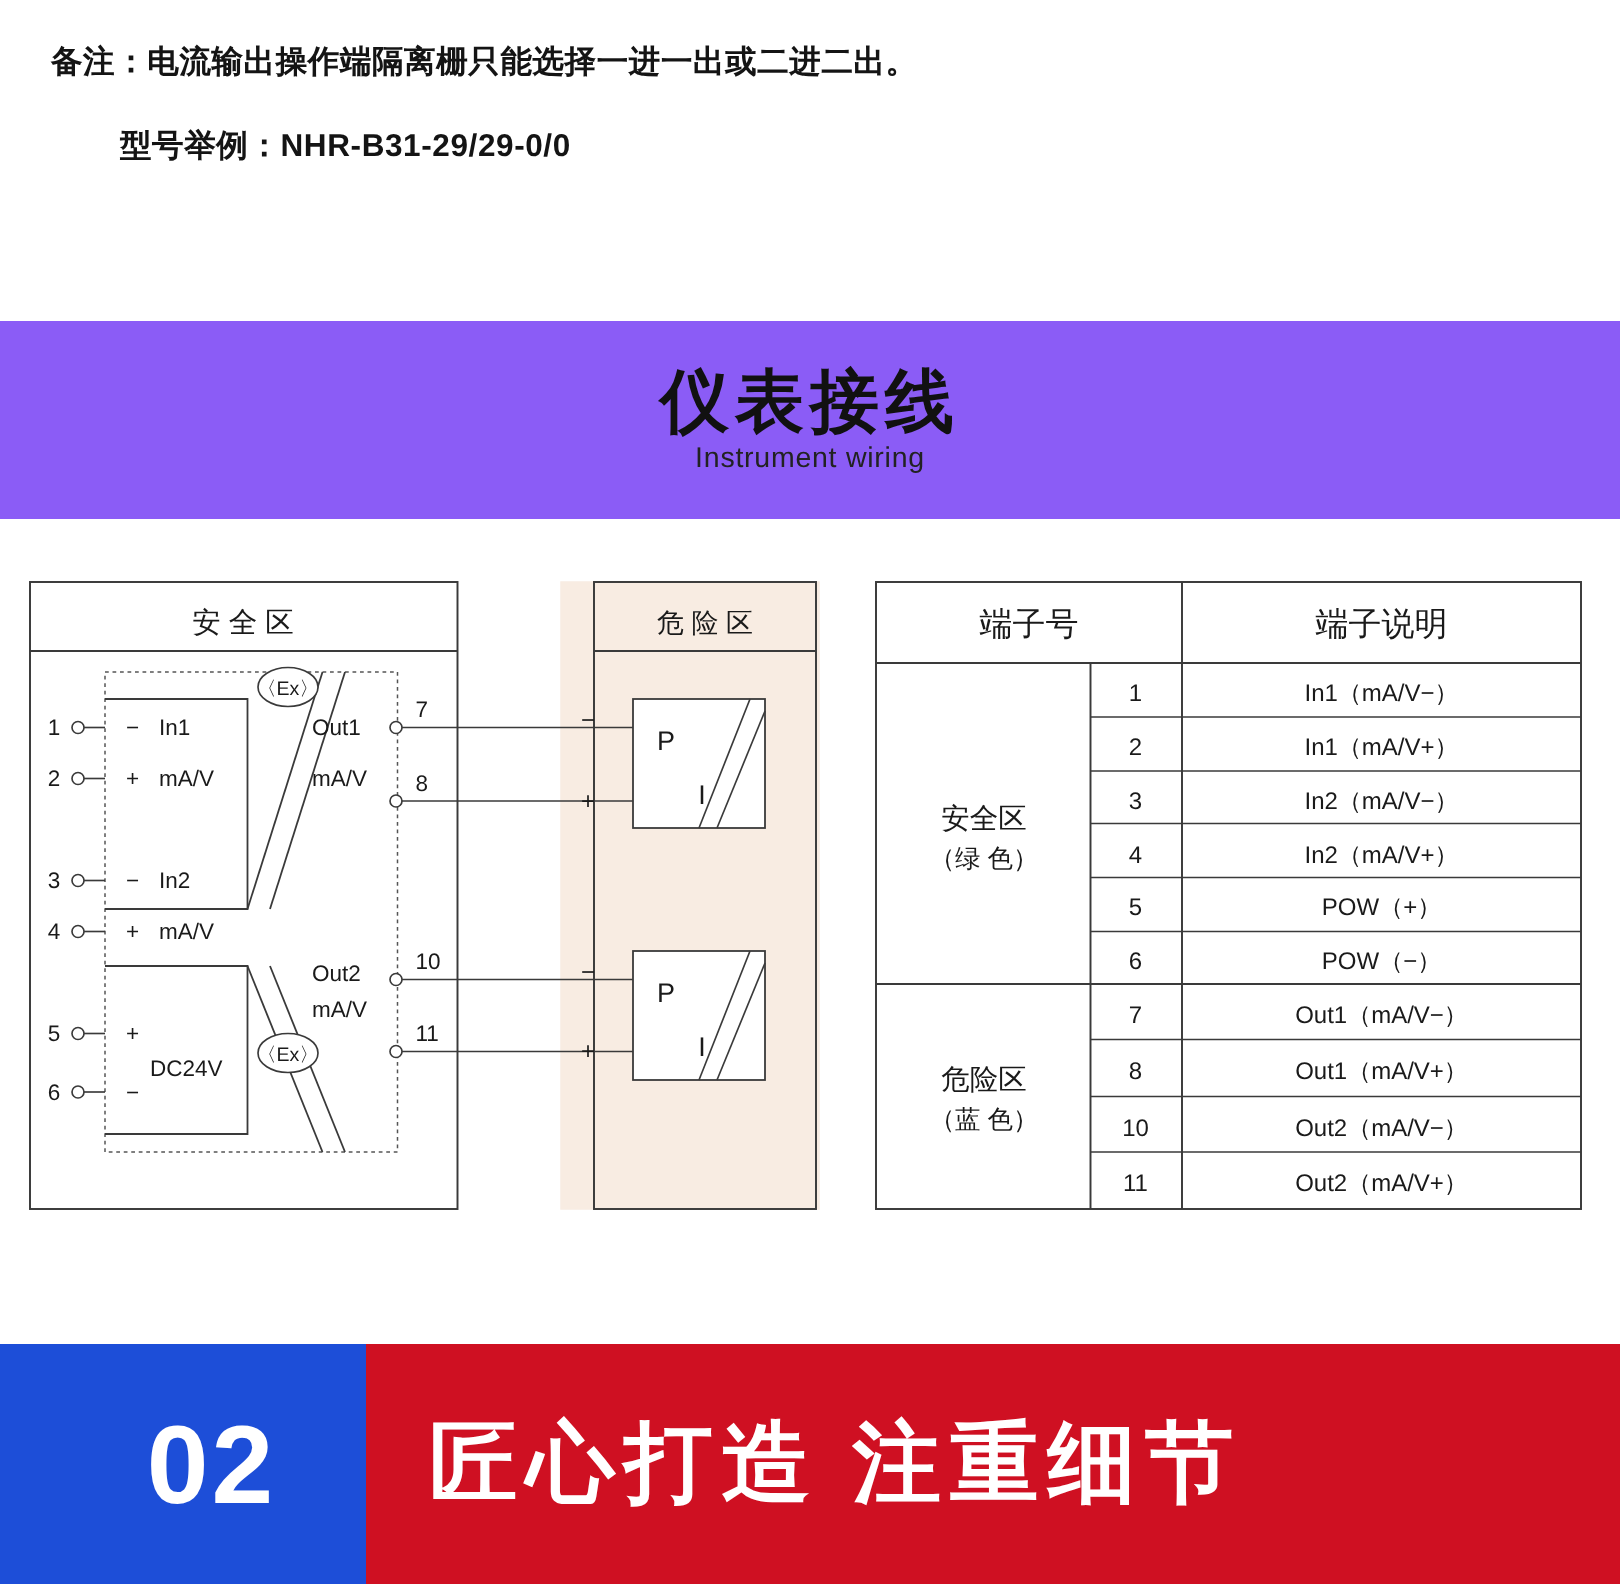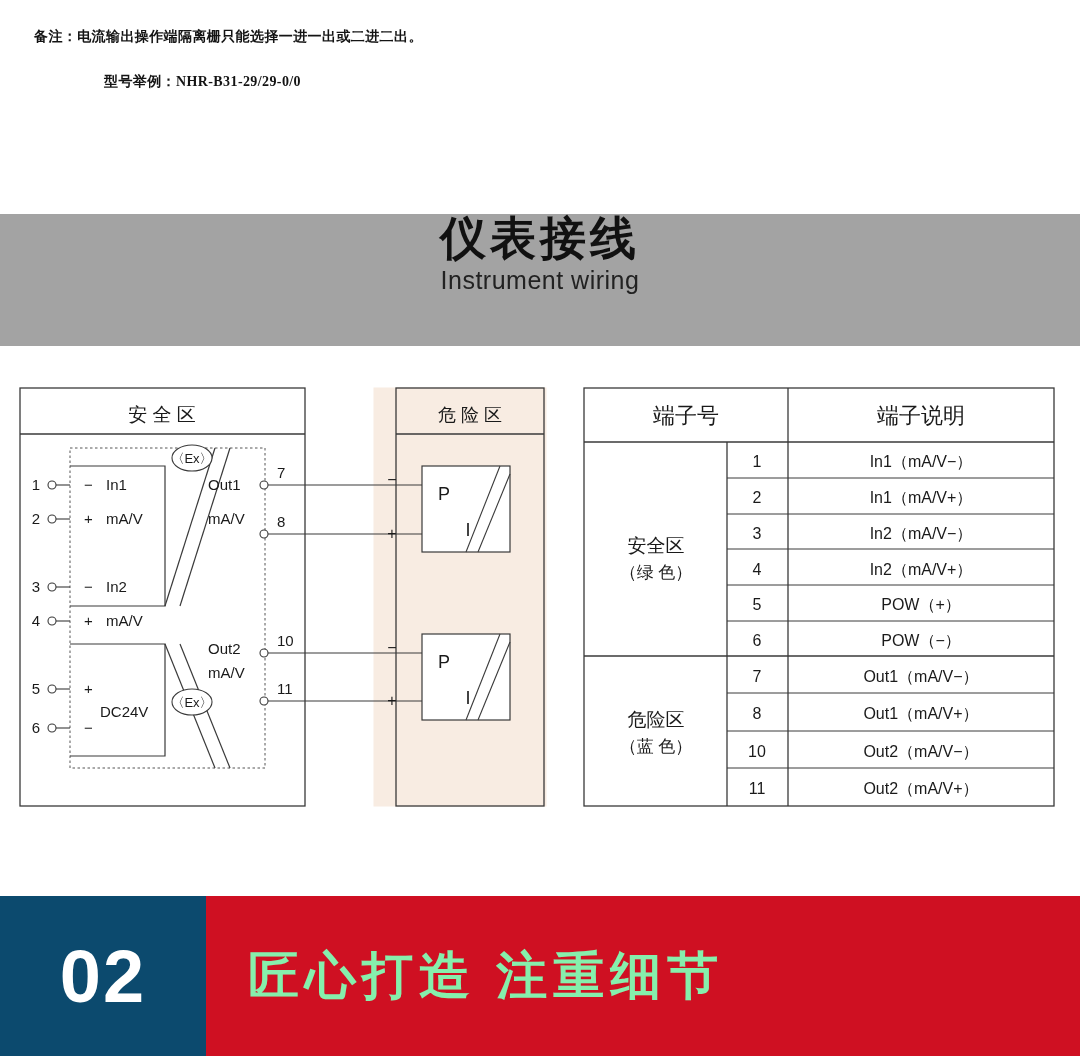--- a/index.html
+++ b/index.html
@@ -16,55 +16,55 @@
     overflow: hidden;
   }
 
   
   .notes {
     padding: 26px 0 0 0;
     box-sizing: border-box;
     height: 214px;
   }
   .note-line {
-    font-size: 14px;
+    font-size: 21px;
     font-weight: bold;
     color: #141414;
     letter-spacing: 0.4px;
     line-height: 1.5;
     margin: 0 0 0 34px;
   }
   .note-line.indent {
-    margin-left: 104px;
+    margin-left: 80px;
     margin-top: 24px;
     font-weight: bold;
-    font-family: Liberation Serif, serif;
   }
   .note-line.third {
     margin-top: 26px;
   }
 
   
   .banner {
-    background: #a3a3a3;
+    background: #8b5cf6;
     height: 132px;
     width: 100%;
     display: flex;
     flex-direction: column;
     align-items: center;
+    justify-content: center;
   }
   .banner-cn {
     font-size: 46px;
     font-weight: bold;
     color: #111111;
     letter-spacing: 4px;
     line-height: 1.05;
   }
   .banner-en {
-    font-size: 25px;
+    font-size: 19px;
     color: #222222;
     letter-spacing: 0.5px;
     margin-top: 4px;
   }
 
   
   .wiring {
     position: relative;
     height: 500px;
     width: 100%;
@@ -84,35 +84,36 @@
     bottom: 0;
     width: 1080px;
     height: 160px;
     background: #cf1022;
     display: flex;
     align-items: center;
   }
   .redband .darkblock {
     width: 206px;
     height: 160px;
-    background: #0c4a6e;
+    background: #1d4ed8;
     display: flex;
     align-items: center;
     justify-content: center;
+    padding-left: 38px;
   }
   .redband .num {
     color: #ffffff;
     font-size: 74px;
     font-weight: bold;
     letter-spacing: 2px;
     font-family: "Liberation Sans", sans-serif;
   }
   .redband .slogan {
-    color: #86efac;
-    font-size: 51px;
+    color: #ffffff;
+    font-size: 59px;
     font-weight: bold;
     letter-spacing: 6px;
     margin-left: 42px;
   }
   .notch {
     position: absolute;
     left: 50%;
     bottom: -26px;
     transform: translateX(-50%);
     width: 0;

